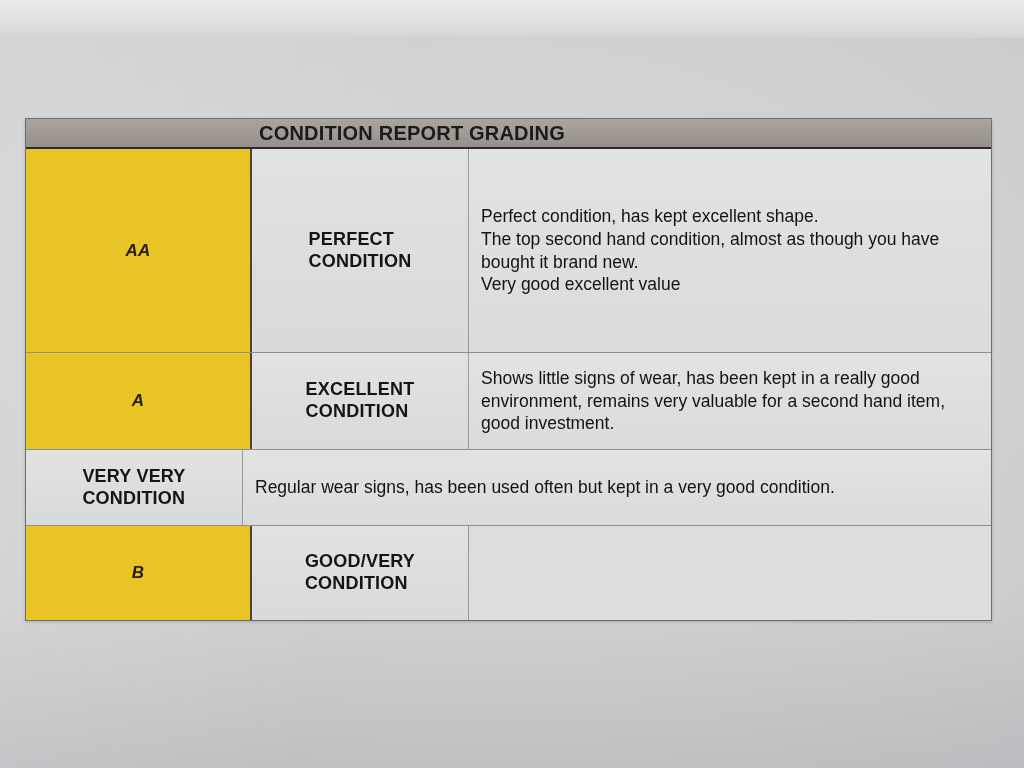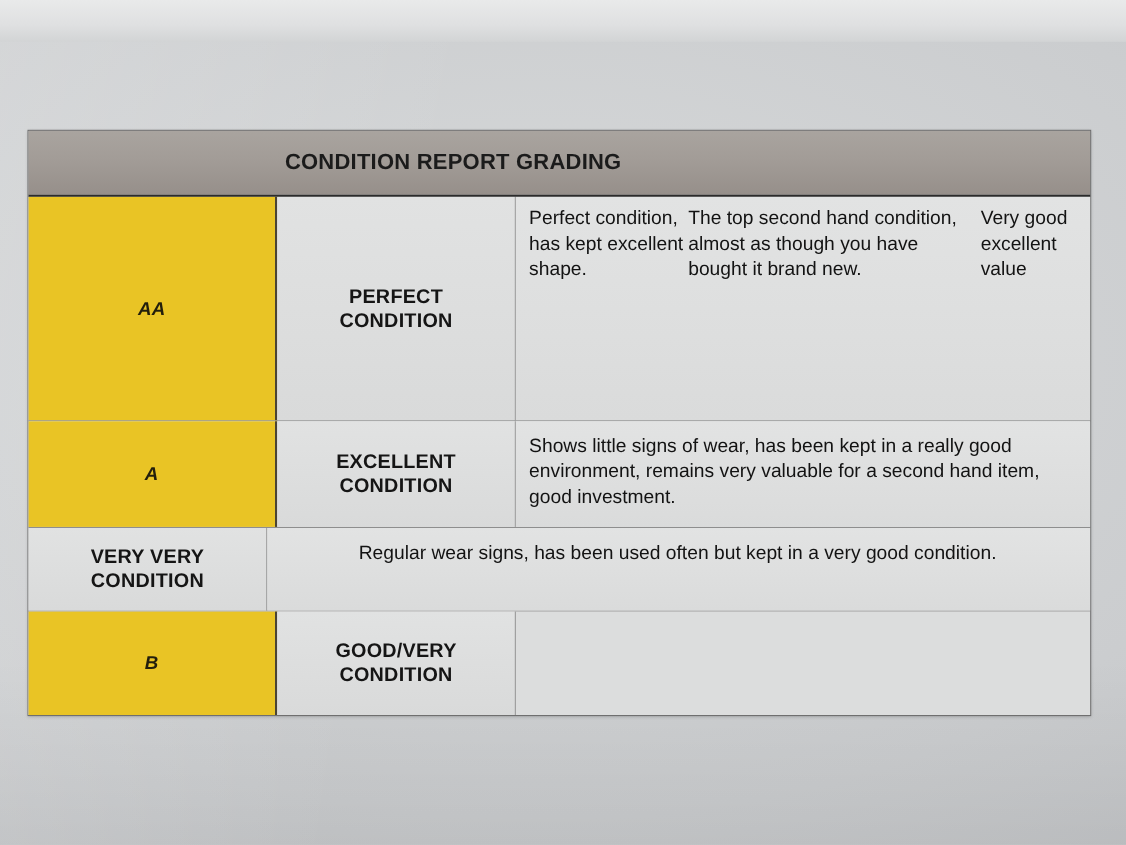--- a/index.html
+++ b/index.html
@@ -45,21 +45,21 @@
     position: absolute;
     left: 25px;
     top: 118px;
     width: 967px;
     border: 1px solid #6f6f6f;
     box-sizing: border-box;
     box-shadow: 0 1px 3px rgba(0,0,0,0.18);
   }
 
   .table-header {
-    height: 60px;
+    height: 30px;
     background: linear-gradient(180deg, #a9a49f 0%, #a29c97 45%, #968f8a 100%);
     border-bottom: 2px solid #2b2b2b;
     display: flex;
     align-items: center;
     box-sizing: border-box;
   }
   .table-header-title {
     margin-left: 233px;
     font-size: 20px;
     font-weight: bold;
@@ -108,31 +108,30 @@
     align-items: center;
     justify-content: center;
     box-sizing: border-box;
     padding: 10px 6px;
     background: linear-gradient(180deg, #e1e2e2 0%, #d9dada 100%);
   }
   .condition-label {
     font-size: 18px;
     font-weight: bold;
     color: #151515;
-    text-align: center;
     line-height: 1.22;
     letter-spacing: 0.2px;
   }
 
   .cell-description {
     flex: 1 1 auto;
     box-sizing: border-box;
     padding: 11px 14px 11px 12px;
     display: flex;
-    flex-direction: row;
+    flex-direction: column;
     justify-content: center;
     background: linear-gradient(180deg, #e2e3e3 0%, #dadbdb 100%);
   }
   .desc-line {
     font-size: 17.5px;
     color: #131313;
     line-height: 1.30;
   }
   .desc-line + .desc-line {
   }

